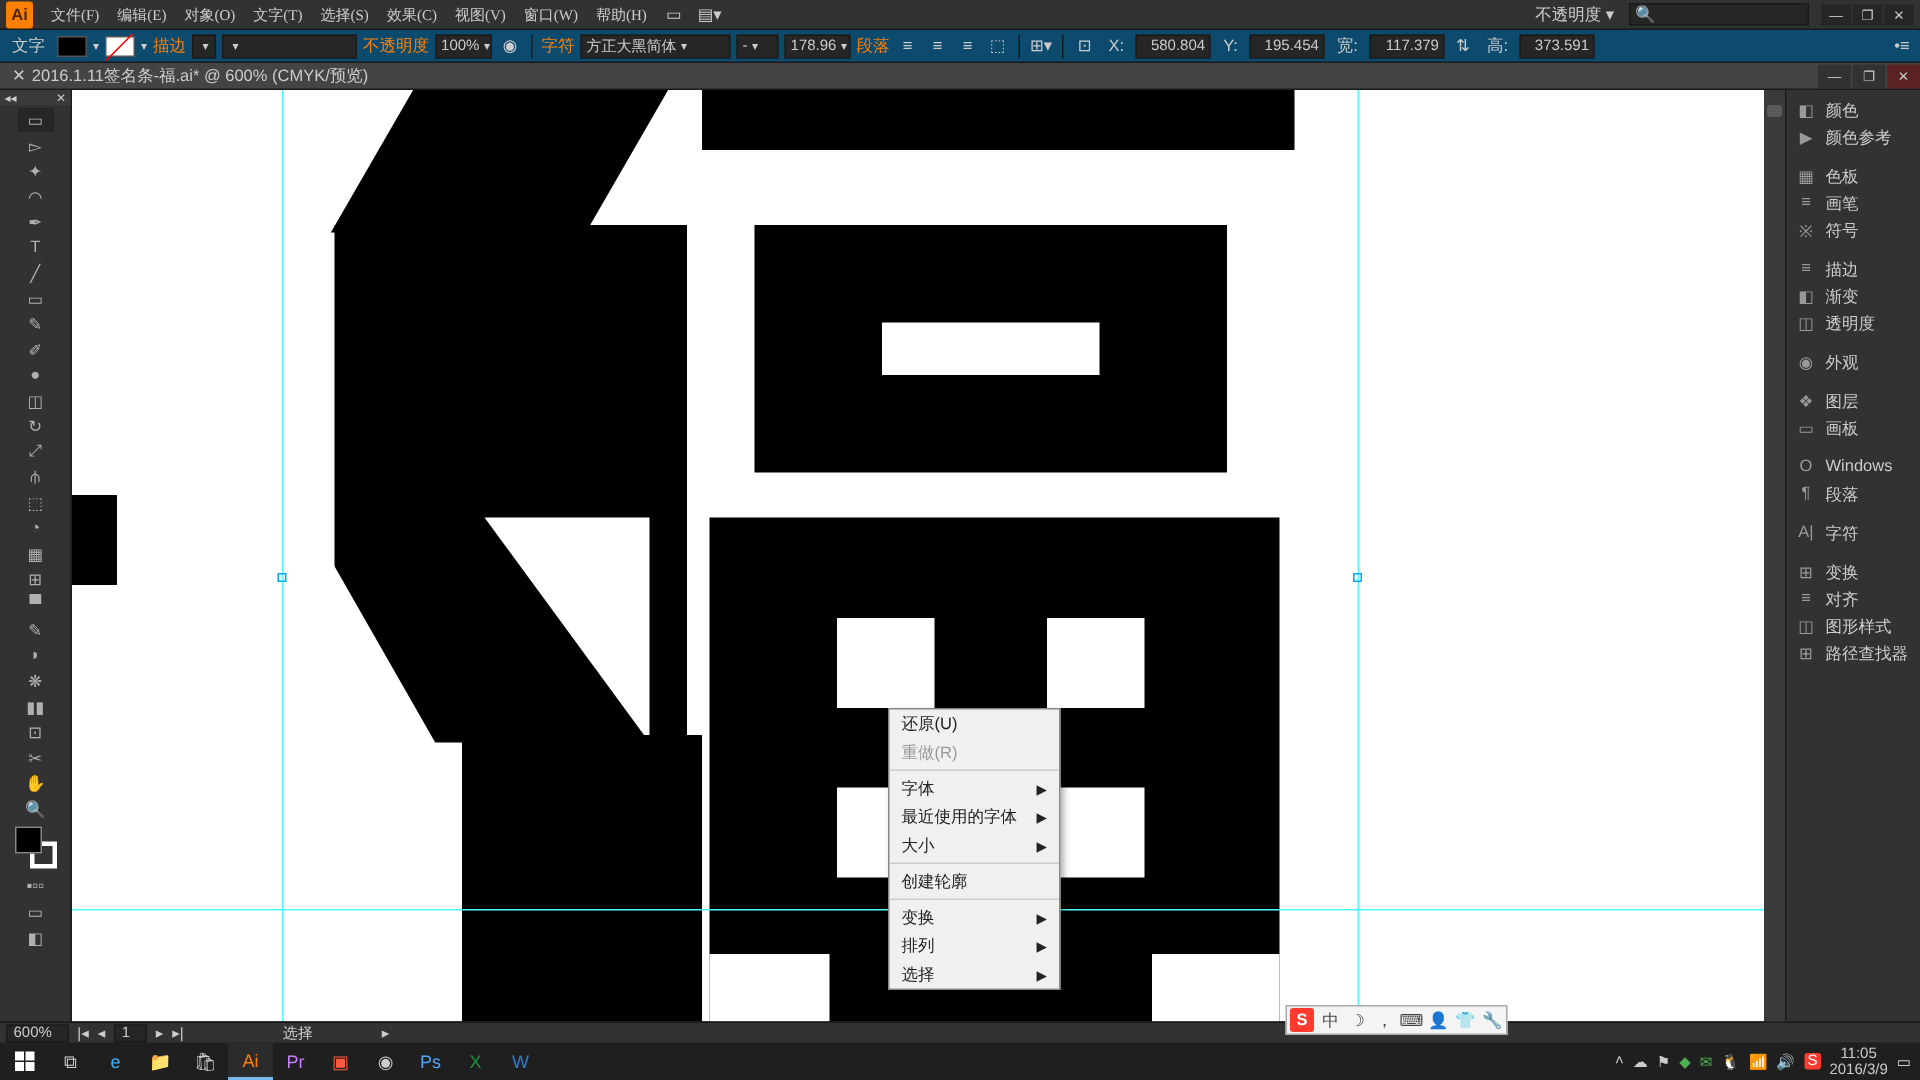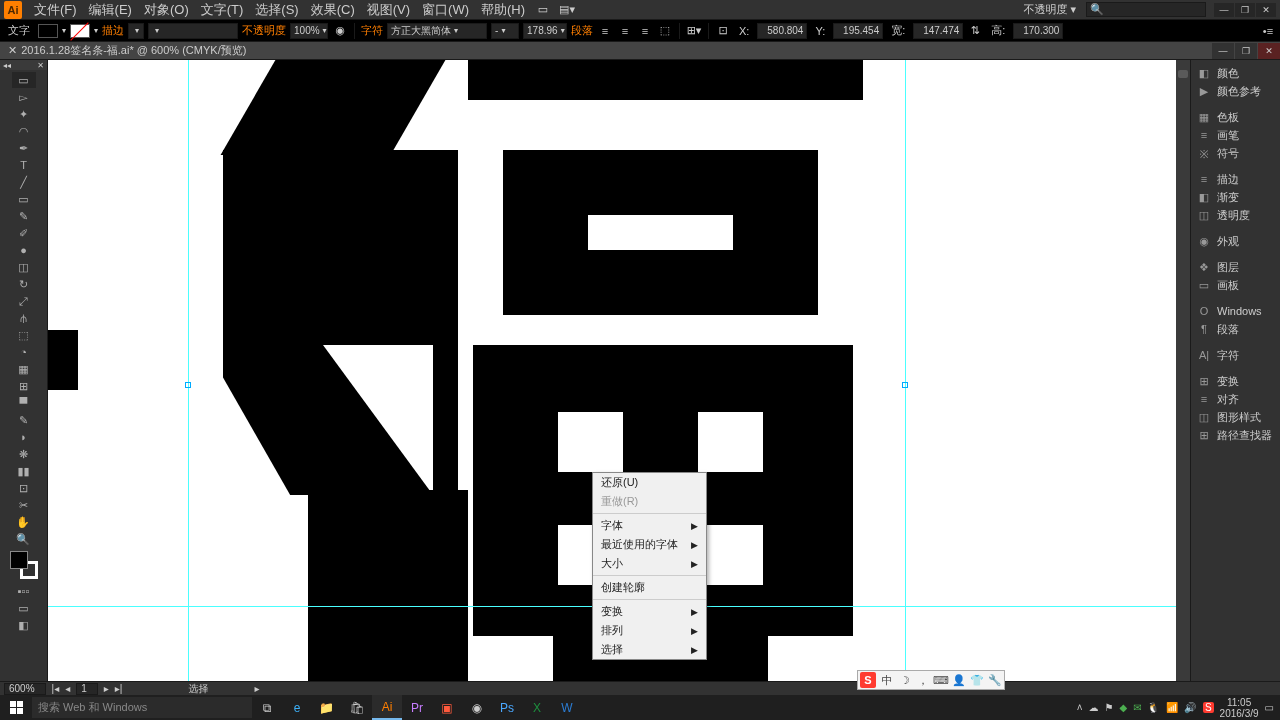--- a/index.html
+++ b/index.html
@@ -1,30 +1,30 @@
 <!DOCTYPE html>
 <html><head>
 <meta charset="utf-8">
 <style>
 * { margin: 0; padding: 0; box-sizing: border-box; font-family: "Microsoft YaHei", sans-serif; }
 body { width: 1280px; height: 720px; background: #323232; color: #ccc; font-size: 11px; overflow: hidden; position: relative; }
 
 
 .menubar { height: 20px; background: #323232; display: flex; align-items: center; padding: 0 4px; border-bottom: 1px solid #1a1a1a; }
 .menubar .logo { width: 18px; height: 18px; background: #ff7f00; color: #4d2800; display: flex; align-items: center; justify-content: center; font-weight: bold; font-size: 11px; border-radius: 2px; margin-right: 6px; }
-.menubar .menu-item { padding: 0 6px; cursor: pointer; font-size: 13px; }
+.menubar .menu-item { padding: 0 6px; cursor: pointer; font-size: 10px; font-family: Liberation Serif, serif; }
 .menubar .spacer { flex: 1; }
 .menubar .right-item { padding: 0 6px; font-size: 11px; }
 .menubar .icon-btn { width: 20px; height: 16px; margin: 0 2px; display: inline-flex; align-items: center; justify-content: center; }
 .menubar .search-box { width: 120px; height: 15px; background: #262626; border: 1px solid #1a1a1a; margin: 0 4px; display: flex; align-items: center; padding: 0 3px; }
 .menubar .win-controls { display: flex; gap: 1px; margin-left: 4px; }
 .menubar .win-controls div { width: 20px; height: 14px; background: #262626; display: flex; align-items: center; justify-content: center; font-size: 9px; }
 
 
-.controlbar { height: 22px; background: #000000; border-bottom: 1px solid #1a1a1a; display: flex; align-items: center; padding: 0 4px; gap: 4px; }
+.controlbar { height: 22px; background: #0c4a6e; border-bottom: 1px solid #1a1a1a; display: flex; align-items: center; padding: 0 4px; gap: 4px; }
 .controlbar .label { font-size: 11px; padding: 0 4px; }
 .controlbar .swatch { width: 20px; height: 14px; background: #000; border: 1px solid #555; }
 .controlbar .swatch.none { background: #fff; position: relative; }
 .controlbar .swatch.none::after { content: ""; position: absolute; width: 140%; height: 1px; background: red; top: 50%; left: -20%; transform: rotate(-45deg); }
 .controlbar .dropdown { height: 16px; background: #262626; border: 1px solid #1a1a1a; display: flex; align-items: center; padding: 0 3px; font-size: 10px; }
 .controlbar .dropdown::after { content: "▾"; margin-left: 3px; font-size: 8px; }
 .controlbar .num-input { width: 50px; height: 16px; background: #262626; border: 1px solid #1a1a1a; display: flex; align-items: center; justify-content: flex-end; padding: 0 3px; font-size: 10px; }
 .controlbar .link-accent { color: #ff7f00; font-size: 11px; }
 .controlbar .icon-sm { width: 16px; height: 16px; display: flex; align-items: center; justify-content: center; }
 .controlbar .sep { width: 1px; height: 16px; background: #1a1a1a; margin: 0 2px; }
@@ -142,31 +142,31 @@
   <div class="icon-sm">⬚</div>
   <div class="sep"></div>
   <div class="icon-sm">⊞▾</div>
   <div class="sep"></div>
   <div class="icon-sm">⊡</div>
   <span class="label">X:</span>
   <div class="num-input">580.804</div>
   <span class="label">Y:</span>
   <div class="num-input">195.454</div>
   <span class="label">宽:</span>
-  <div class="num-input">147.474</div>
+  <div class="num-input">117.379</div>
   <span class="icon-sm">⇅</span>
   <span class="label">高:</span>
-  <div class="num-input">170.300</div>
+  <div class="num-input">373.591</div>
   <div class="spacer" style="flex:1"></div>
   <div class="icon-sm">•≡</div>
 </div>
 
 <div class="doctab">
   <span style="margin-right:4px">✕</span>
-  <span>2016.1.28签名条-福.ai* @ 600% (CMYK/预览)</span>
+  <span>2016.1.11签名条-福.ai* @ 600% (CMYK/预览)</span>
   <div class="tab-close-group">
     <div>—</div>
     <div>❐</div>
     <div style="background:#5a2222">✕</div>
   </div>
 </div>
 
 <div class="main-area">
 
   <div class="toolbox">
@@ -405,21 +405,20 @@
 
 <div class="taskbar">
   <div class="start">
     <div class="win-logo">
         <div></div>
         <div></div>
         <div></div>
         <div></div>
       </div>
   </div>
-  <div class="search-tb">搜索 Web 和 Windows</div>
   <div class="tb-icons">
     <div class="tb-icon">⧉</div>
     <div class="tb-icon" style="color:#3db0f7">e</div>
     <div class="tb-icon" style="color:#f7c64b">📁</div>
     <div class="tb-icon">🛍</div>
     <div class="tb-icon active" style="color:#ff7f00">Ai</div>
     <div class="tb-icon" style="color:#c77dff">Pr</div>
     <div class="tb-icon" style="color:#ff5a3d">▣</div>
     <div class="tb-icon">◉</div>
     <div class="tb-icon" style="color:#4aa8ff">Ps</div>

